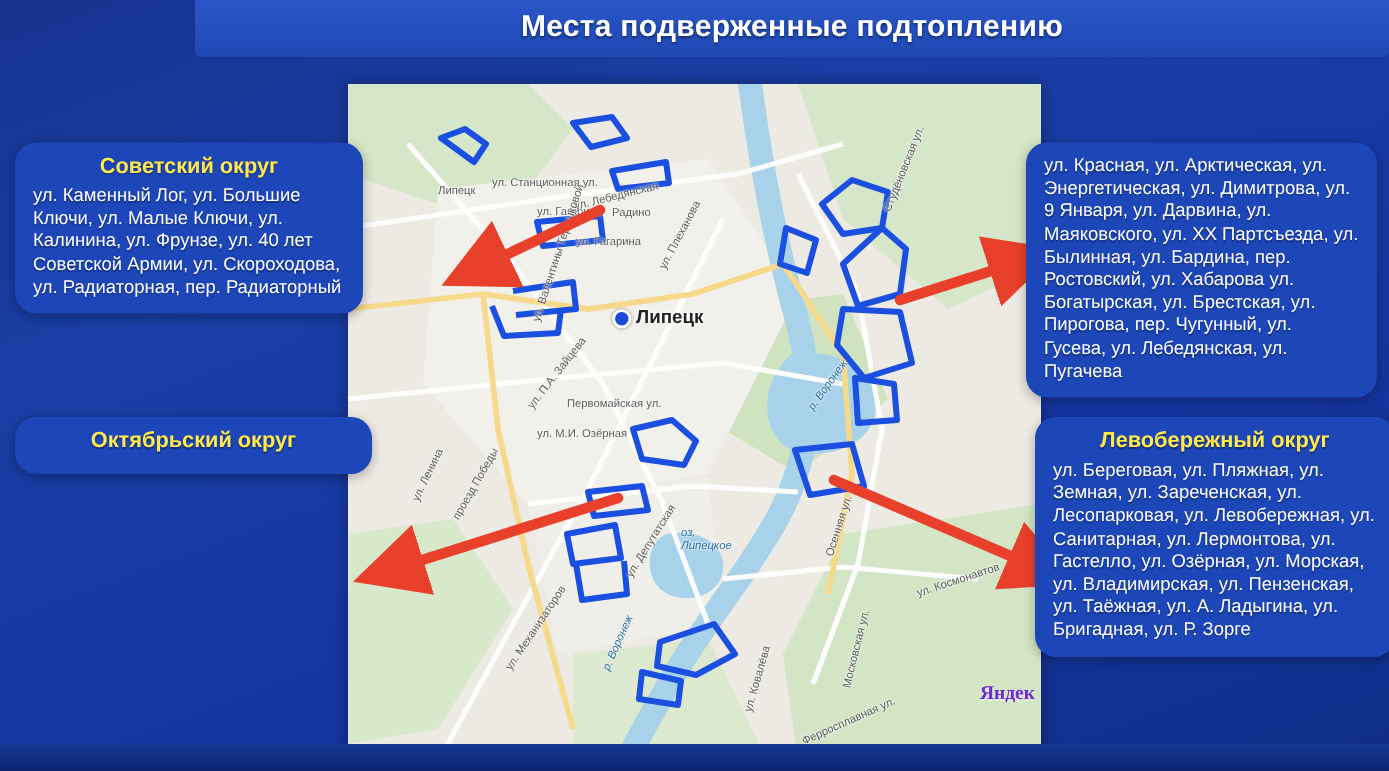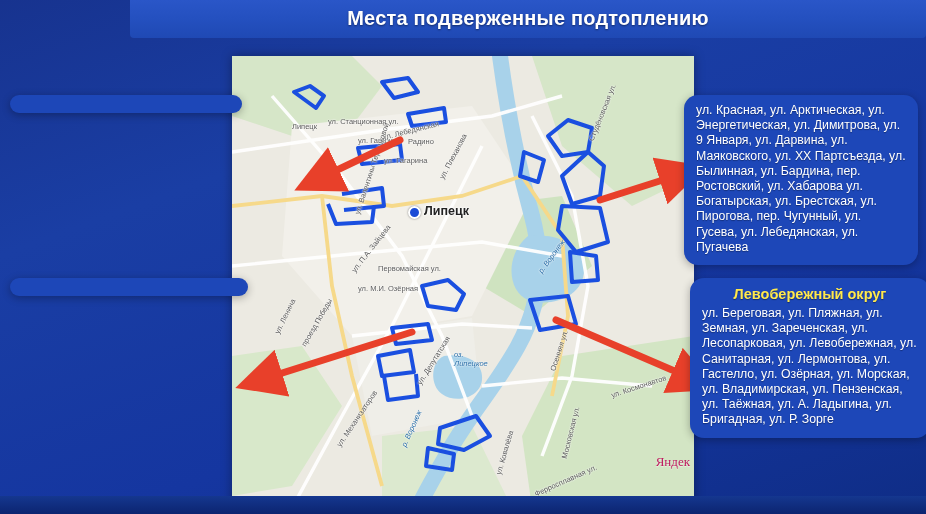--- a/index.html
+++ b/index.html
@@ -53,23 +53,23 @@
     height: 452px;
     background: #e9e6de;
     overflow: hidden;
     box-shadow: 0 0 10px rgba(0,0,0,0.35);
   }
   .map-svg { display:block; }
   #yandex-logo {
     position: absolute;
     right: 4px;
     bottom: 38px;
-    color: #be185d;
+    color: #6d28d9;
     font-size: 13px;
-    font-weight: normal;
+    font-weight: bold;
     font-family: "Liberation Serif", serif;
     text-shadow: 0 1px 1px rgba(255,255,255,0.6);
   }
   .city-label {
     position: absolute;
     color: #222;
     font-size: 12.5px;
     font-weight: bold;
     text-shadow: 0 0 3px #fff, 0 0 3px #fff, 0 0 2px #fff;
   }
@@ -236,23 +236,26 @@
 
       <path d="M600,200 L688,172"></path>
 
       <path d="M412,332 L254,382"></path>
 
       <path d="M556,320 L700,382"></path>
     </g>
   </svg>
 
   <div class="panel" id="panel-sovetsky">
+    <div class="panel-title">Советский округ</div>
+    <div class="panel-body">ул. Каменный Лог, ул. Большие Ключи, ул. Малые Ключи, ул. Калинина, ул. Фрунзе, ул. 40 лет Советской Армии, ул. Скороходова, ул. Радиаторная, пер. Радиаторный</div>
   </div>
 
   <div class="panel" id="panel-oktyabr">
+    <div class="panel-title">Октябрьский округ</div>
   </div>
 
   <div class="panel" id="panel-pravo">
     <div class="panel-body">ул. Красная, ул. Арктическая, ул. Энергетическая, ул. Димитрова, ул. 9 Января, ул. Дарвина, ул. Маяковского, ул. XX Партсъезда, ул. Былинная, ул. Бардина, пер. Ростовский, ул. Хабарова ул. Богатырская, ул. Брестская, ул. Пирогова, пер. Чугунный, ул. Гусева, ул. Лебедянская, ул. Пугачева</div>
   </div>
 
   <div class="panel" id="panel-levo">
     <div class="panel-title">Левобережный округ</div>
     <div class="panel-body">ул. Береговая, ул. Пляжная, ул. Земная, ул. Зареченская, ул. Лесопарковая, ул. Левобережная, ул. Санитарная, ул. Лермонтова, ул. Гастелло, ул. Озёрная, ул. Морская, ул. Владимирская, ул. Пензенская, ул. Таёжная, ул. А. Ладыгина, ул. Бригадная, ул. Р. Зорге</div>
   </div>

